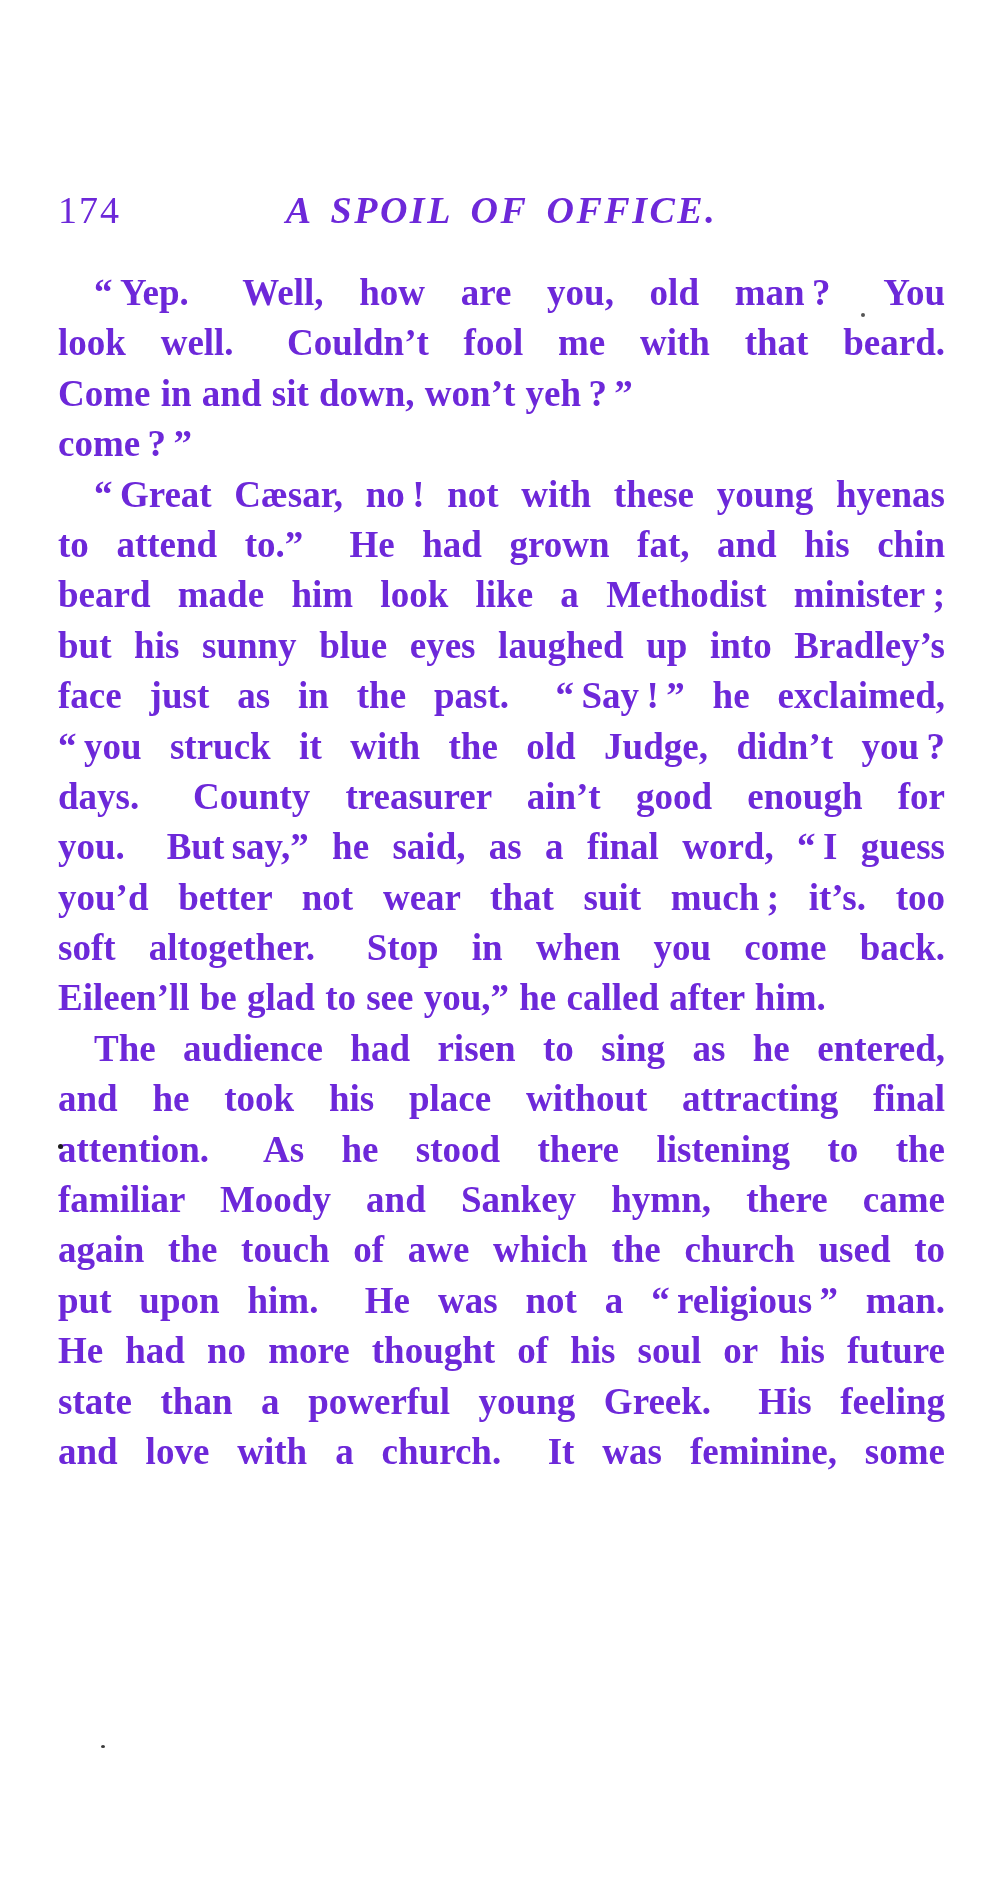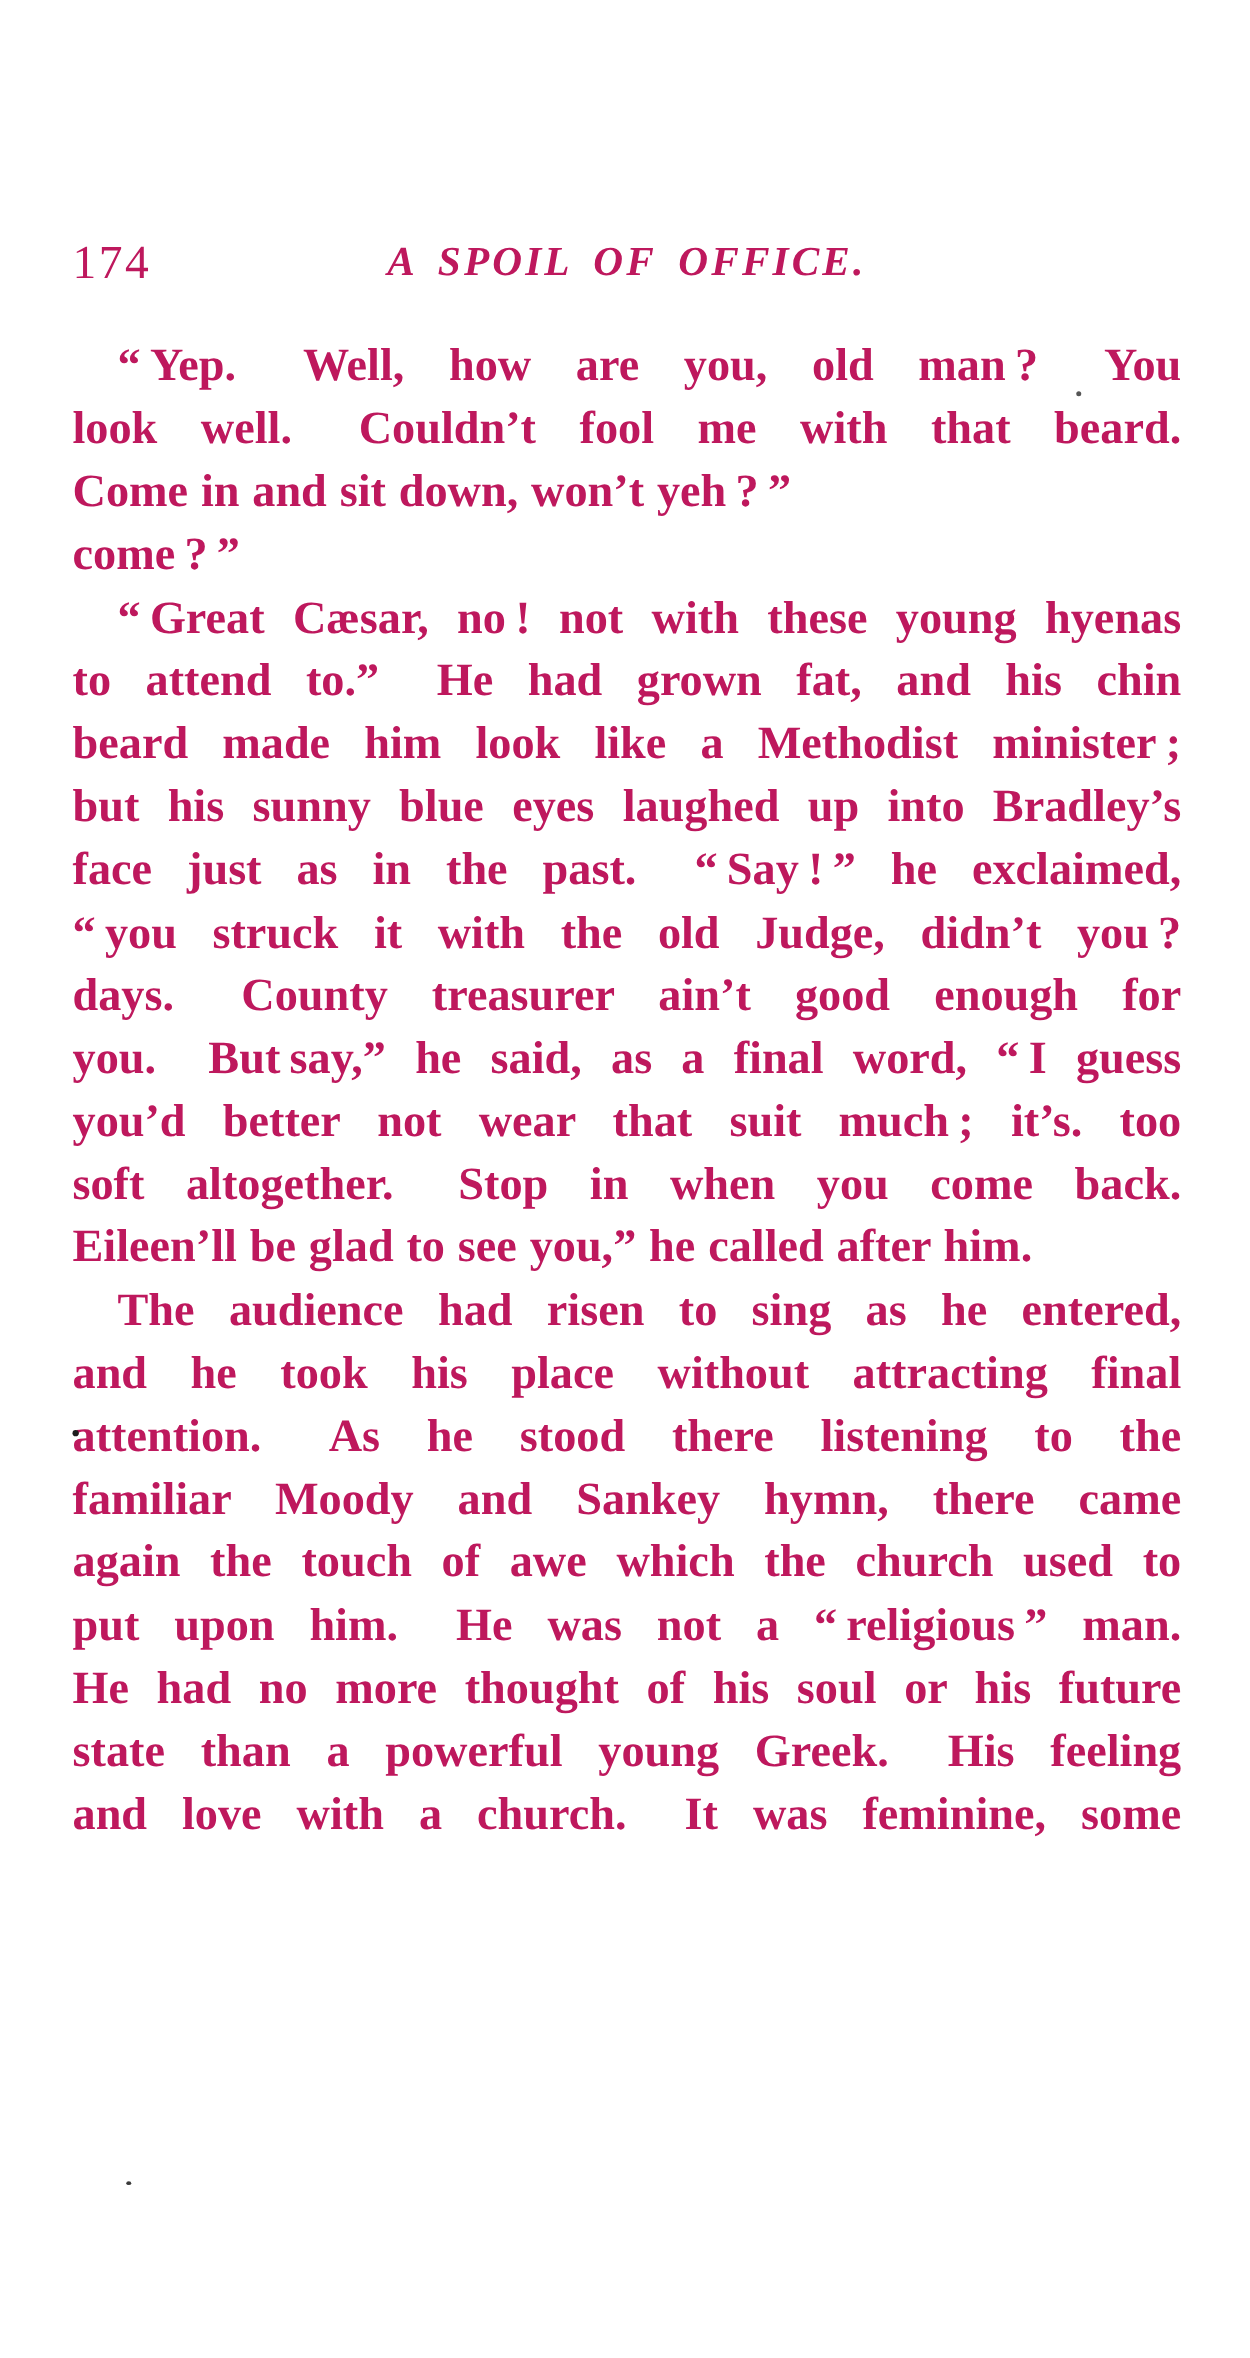--- a/index.html
+++ b/index.html
@@ -5,21 +5,21 @@
   html, body {
     margin: 0;
     padding: 0;
     background: #ffffff;
   }
   .page {
     position: relative;
     width: 1000px;
     height: 1886px;
     background: #ffffff;
-    color: #be185d;
+    color: #6d28d9;
     font-family: "Liberation Serif", "DejaVu Serif", serif;
     overflow: hidden;
   }
   .running-header {
     position: absolute;
     top: 188px;
     left: 58px;
     width: 887px;
     display: flex;
     align-items: baseline;
@@ -30,21 +30,21 @@
     letter-spacing: 2px;
     flex: 0 0 auto;
   }
   .running-title {
     position: absolute;
     left: 0;
     width: 100%;
     text-align: center;
     font-style: italic;
     font-weight: 600;
-    font-size: 33px;
+    font-size: 38px;
     line-height: 44px;
     letter-spacing: 2.5px;
     word-spacing: 7px;
   }
   .body-text {
     position: absolute;
     top: 268px;
     left: 58px;
     width: 887px;
     font-size: 37px;

